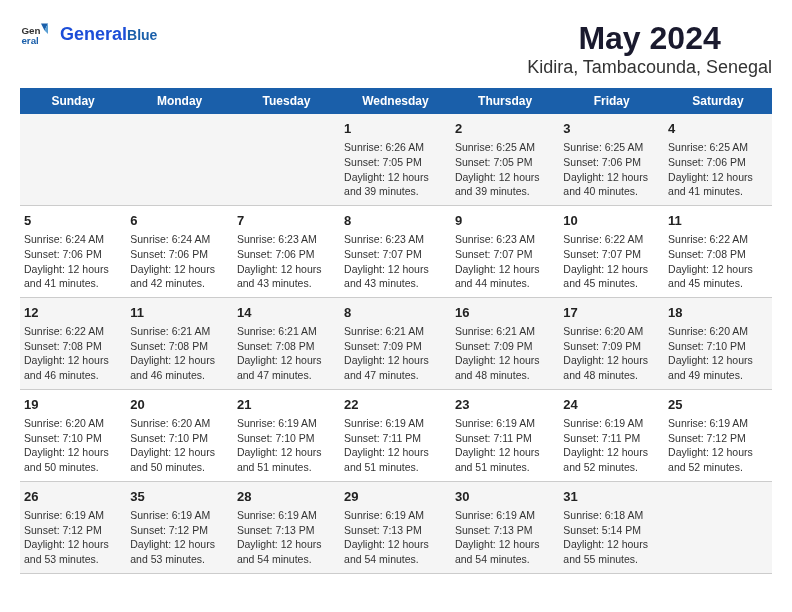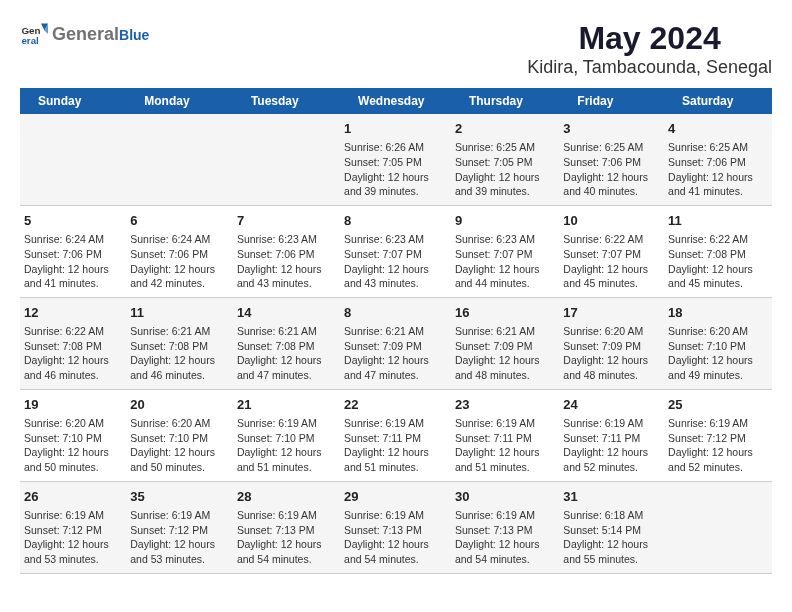--- a/index.html
+++ b/index.html
@@ -12,21 +12,21 @@
     }
     .header {
       display: flex;
       justify-content: space-between;
       align-items: flex-start;
       margin-bottom: 10px;
     }
     .logo {
       display: flex;
       align-items: center;
-      gap: 4px;
+      gap: 12px;
     }
     .logo-icon {
       width: 28px;
       height: 28px;
     }
     .title-section {
       text-align: center;
     }
     .main-title {
       font-size: 32px;
@@ -39,21 +39,21 @@
     }
     table {
       width: 100%;
       border-collapse: collapse;
       font-size: 11px;
     }
     thead th {
       background-color: #1a5faa;
       color: #fff;
       padding: 6px 18px;
-      text-align: left;
+      text-align: center;
       font-size: 12px;
       font-weight: bold;
     }
     tbody tr {
       border-bottom: 1px solid #ccc;
     }
     tbody td {
       vertical-align: top;
       padding: 6px 4px;
       color: #222;
@@ -82,21 +82,21 @@
 
 <div class="header">
   <div class="logo">
     <svg class="logo-icon" viewBox="0 0 40 40" xmlns="http://www.w3.org/2000/svg">
       <text x="2" y="20" font-size="14" font-weight="bold" fill="#333">Gen</text>
       <text x="2" y="34" font-size="14" font-weight="bold" fill="#1a5faa">eral</text>
       <polygon points="30,5 40,5 35,15" fill="#1a5faa"></polygon>
       <polygon points="35,15 40,5 40,20" fill="#5a9fd4"></polygon>
     </svg>
     <div>
-      <span style="font-size:18px;font-weight:bold;color:#737373;">General</span><span style="font-size:14px;font-weight:bold;color:#1a5faa;">Blue</span>
+      <span style="font-size:18px;font-weight:bold;color:#1d4ed8;">General</span><span style="font-size:14px;font-weight:bold;color:#1a5faa;">Blue</span>
     </div>
   </div>
   <div class="title-section">
     <div class="main-title">May 2024</div>
     <div class="subtitle">Kidira, Tambacounda, Senegal</div>
   </div>
 </div>
 
 <table>
   <thead>

